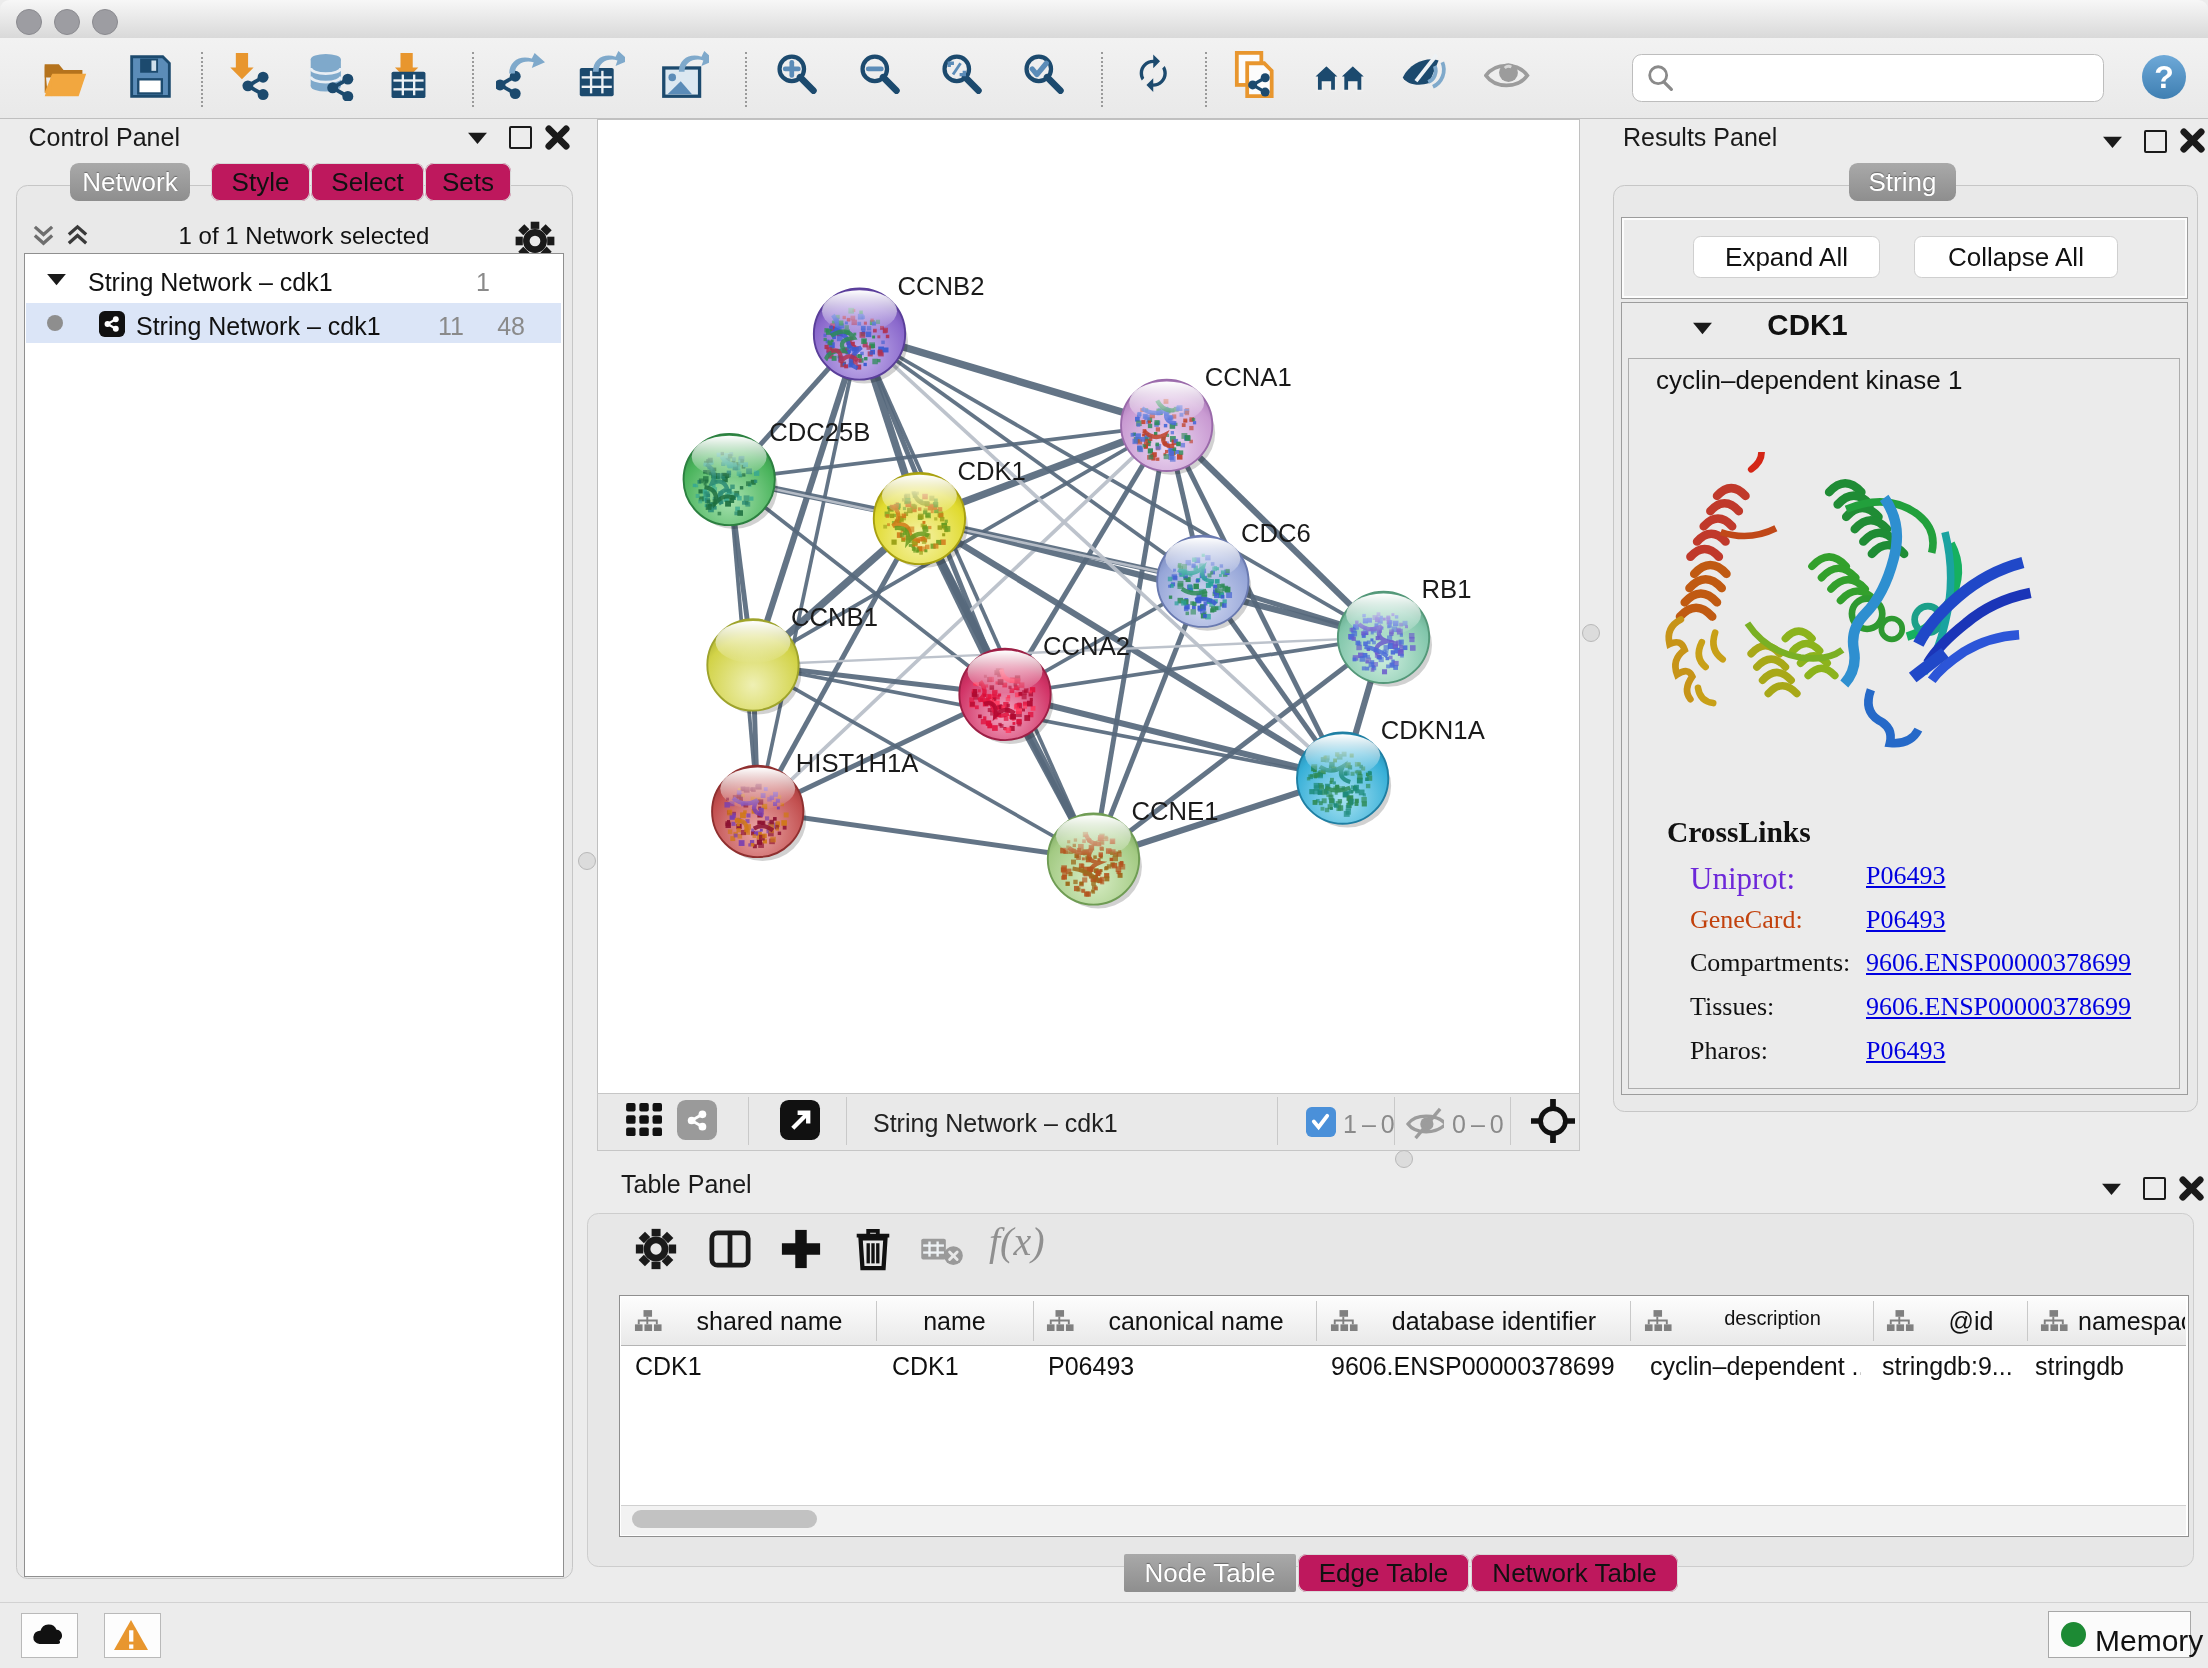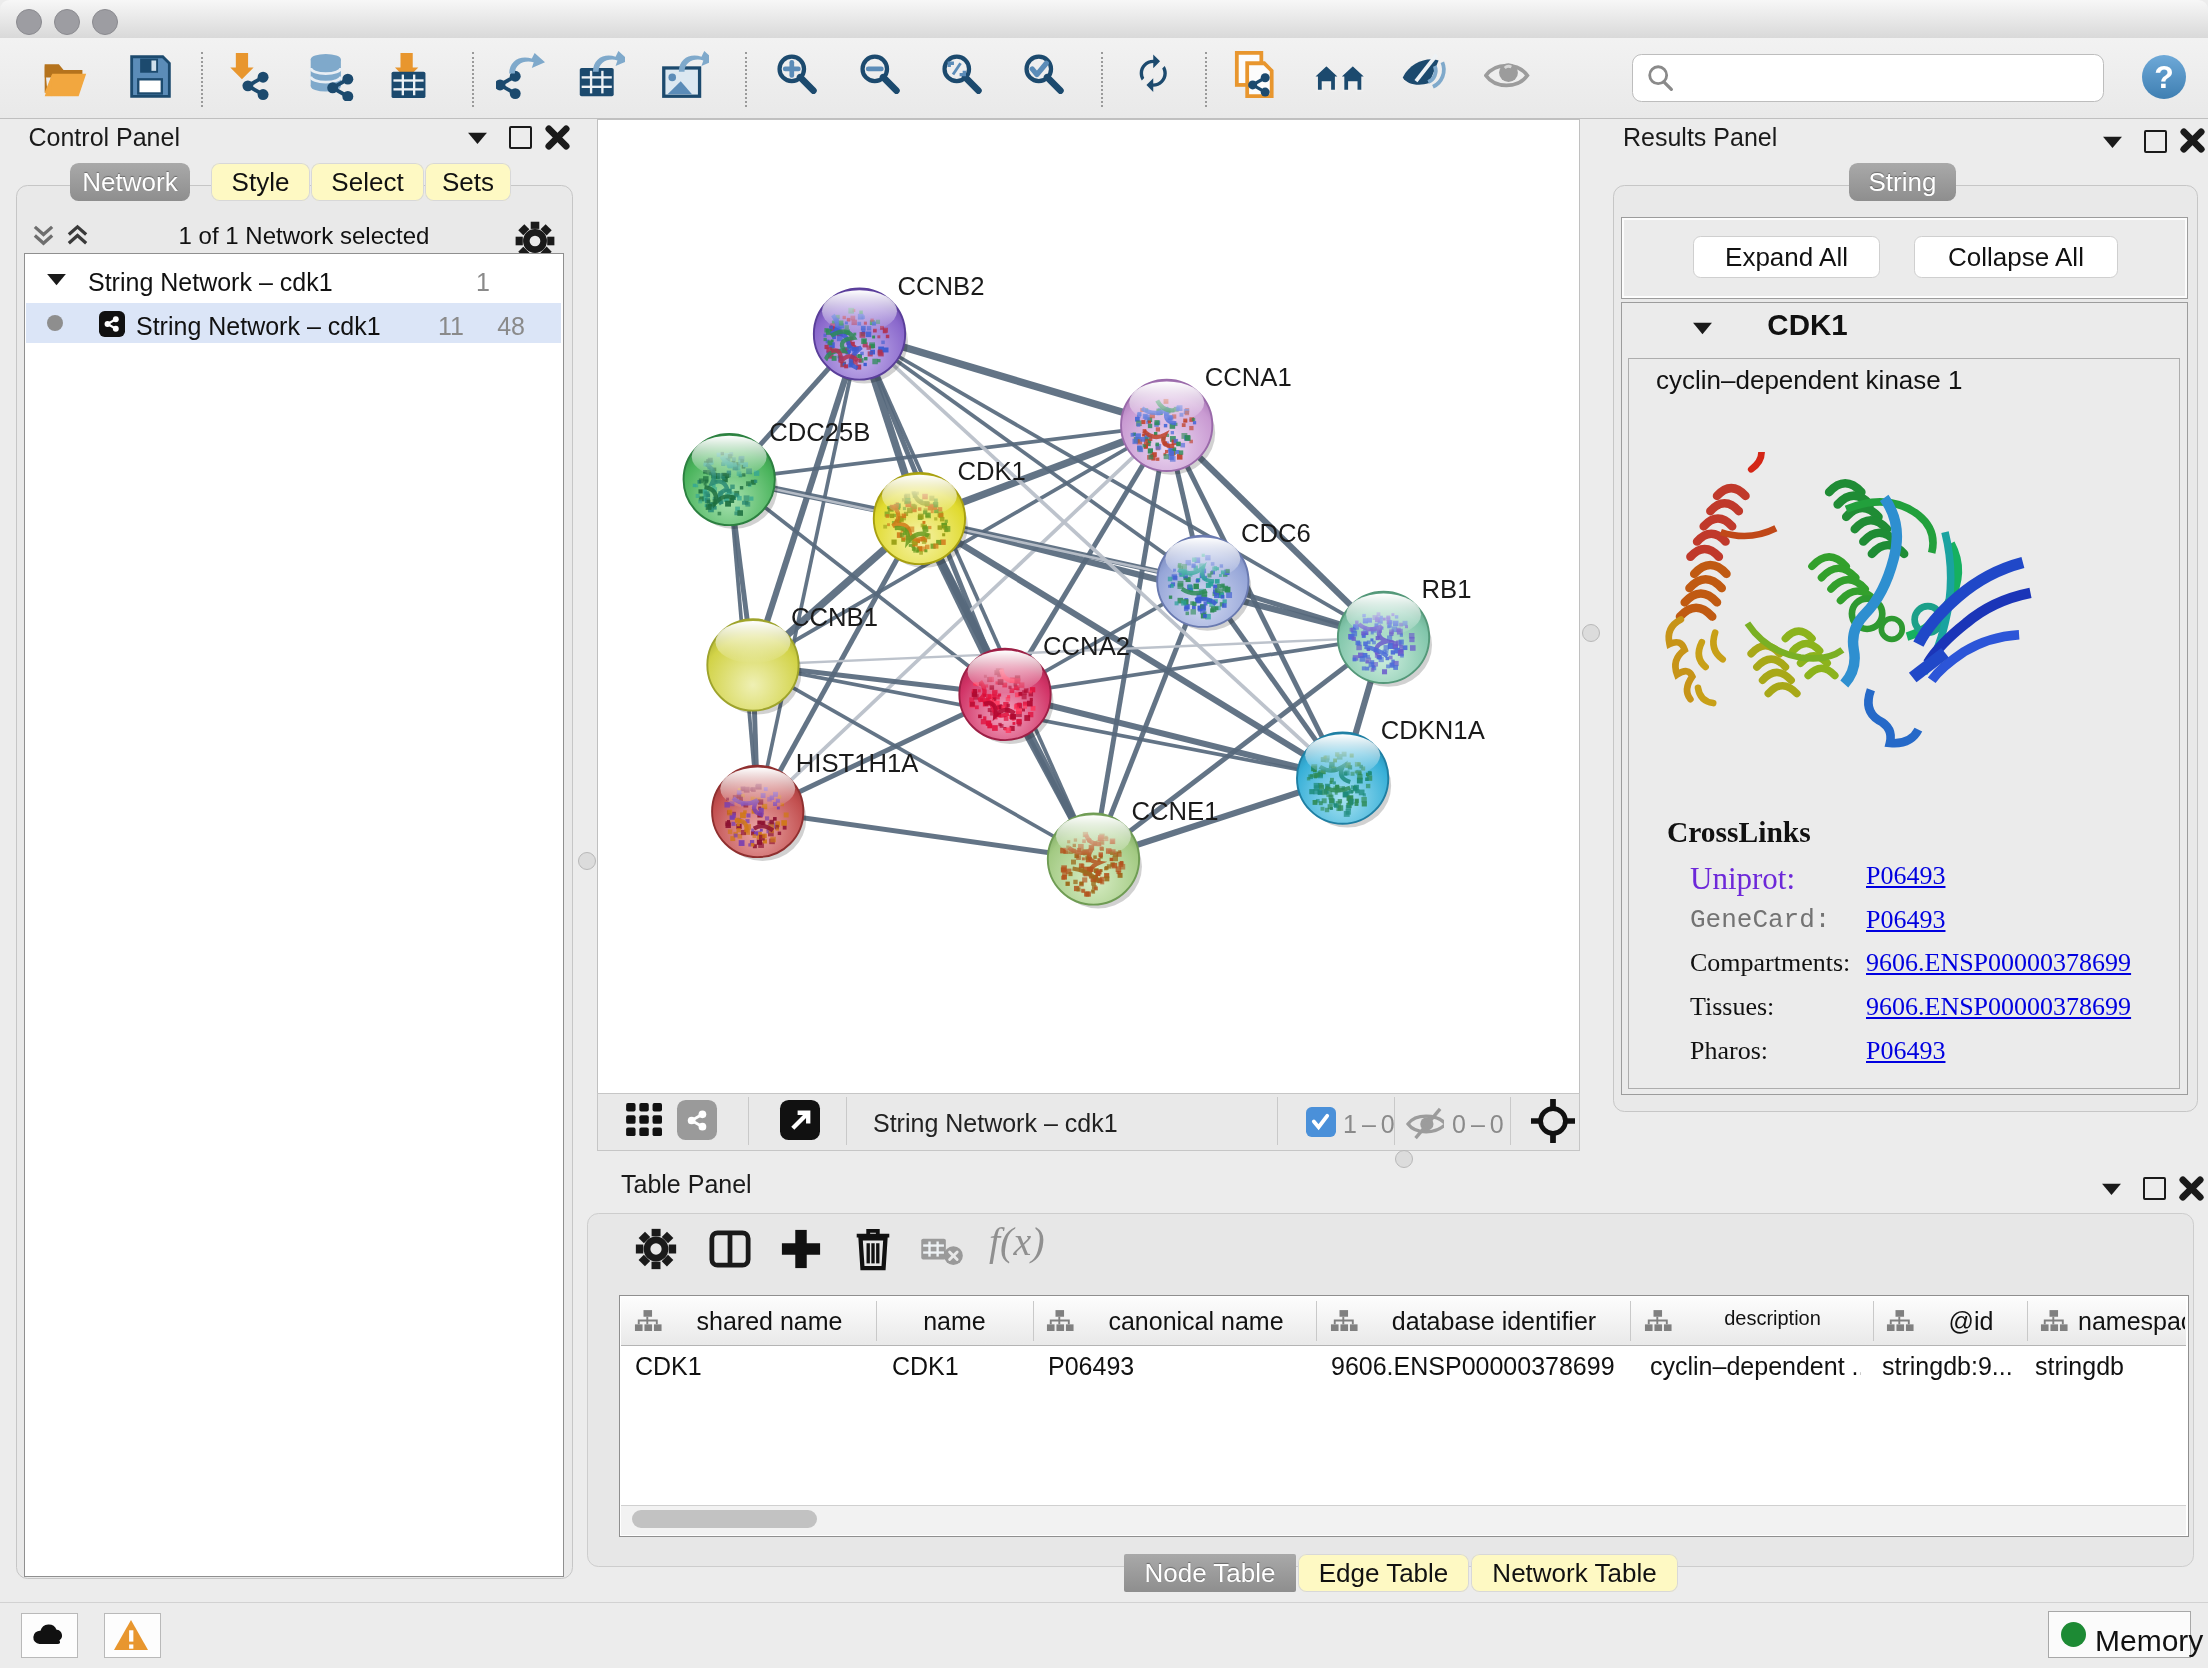--- a/index.html
+++ b/index.html
@@ -2,21 +2,21 @@
 <html style="font-size:15px"><head><meta charset="utf-8"><style>
 html,body{margin:0;padding:0;}
 body{width:2208px;height:1668px;position:relative;overflow:hidden;
   font-family:"Liberation Sans",sans-serif;background:#ececec;}
 .abs{position:absolute;}
 .panel-title{font-size:25px;color:#1a1a1a;}
 .tab{position:absolute;height:38px;border-radius:8.6px;font-size:26px;z-index:5;
   display:flex;align-items:center;justify-content:center;}
 .tab.on{background:linear-gradient(#a9a9a9,#8e8e8e);color:#fff;
   text-shadow:0 -1px 1px rgba(0,0,0,.35);}
-.tab.off{background:#fef9c3;color:#111;box-shadow:0 0 0 1px #d8d8d8 inset;}
+.tab.off{background:#be185d;color:#111;box-shadow:0 0 0 1px #d8d8d8 inset;}
 svg{display:block;}
 </style></head><body>
 
 <div class="abs" style="left:0;top:0;width:2208px;height:38px;
  background:linear-gradient(#f7f7f7,#d9d9d9);border-bottom:1.9px solid #acacac;
  border-radius:9.5px 9.5px 0 0;">
  <div class="abs" style="left:16px;top:8.6px;width:24px;height:24px;border-radius:50%;background:#9d9da2;border:1px solid #8a8a8f;"></div>
  <div class="abs" style="left:54px;top:8.6px;width:24px;height:24px;border-radius:50%;background:#9d9da2;border:1px solid #8a8a8f;"></div>
  <div class="abs" style="left:92px;top:8.6px;width:24px;height:24px;border-radius:50%;background:#9d9da2;border:1px solid #8a8a8f;"></div>
 </div>
@@ -1741,21 +1741,21 @@
     <path d="M236,48 q20,28 10,64 q-10,38 -30,58 q-16,16 -12,38 q4,20 -10,36" fill="none" stroke="#2e8fd0" stroke-width="11"></path>
     <path d="M222,250 q-8,22 8,32 q16,8 12,24 q22,2 30,-14" fill="none" stroke="#2569c8" stroke-width="9"></path>
     <path d="M382,116 q-38,10 -68,36 q-30,26 -42,50" fill="none" stroke="#2048c8" stroke-width="12"></path>
     <path d="M390,148 q-40,8 -68,32 q-28,22 -40,42" fill="none" stroke="#1b35b8" stroke-width="11"></path>
     <path d="M378,192 q-32,2 -58,18 q-24,16 -34,30" fill="none" stroke="#2c55d8" stroke-width="10"></path>
     <path d="M262,232 L296,206 l8,10 -34,26 z" fill="#2048c8"></path>
   </svg>
 <div class="abs" style="left:1667px;top:816px;font-family:'Liberation Serif',serif;font-size:29.5px;font-weight:bold;color:#111;">CrossLinks</div>
 <div class="abs" style="left:1690px;top:861px;font-family:'Liberation Serif',serif;font-size:31px;color:#6d28d9;">Uniprot:</div>
 <div class="abs" style="left:1866px;top:861px;font-family:'Liberation Serif',serif;font-size:26px;color:#0000e0;text-decoration:underline;">P06493</div>
-<div class="abs" style="left:1690px;top:905px;font-family:Liberation Mono, monospace;font-size:26px;color:#737373;">GeneCard:</div>
+<div class="abs" style="left:1690px;top:905px;font-family:Liberation Serif, serif;font-size:26px;color:#c2410c;">GeneCard:</div>
 <div class="abs" style="left:1866px;top:905px;font-family:'Liberation Serif',serif;font-size:26px;color:#0000e0;text-decoration:underline;">P06493</div>
 <div class="abs" style="left:1690px;top:948px;font-family:'Liberation Serif',serif;font-size:26px;color:#111;text-align:center;">Compartments:</div>
 <div class="abs" style="left:1866px;top:948px;font-family:'Liberation Serif',serif;font-size:26px;color:#0000e0;text-decoration:underline;">9606.ENSP00000378699</div>
 <div class="abs" style="left:1690px;top:992px;font-family:'Liberation Serif',serif;font-size:26px;color:#111;">Tissues:</div>
 <div class="abs" style="left:1866px;top:992px;font-family:'Liberation Serif',serif;font-size:26px;color:#0000e0;text-decoration:underline;">9606.ENSP00000378699</div>
 <div class="abs" style="left:1690px;top:1036px;font-family:'Liberation Serif',serif;font-size:26px;color:#111;">Pharos:</div>
 <div class="abs" style="left:1866px;top:1036px;font-family:'Liberation Serif',serif;font-size:26px;color:#0000e0;text-decoration:underline;">P06493</div>
 <div class="abs panel-title" style="left:621px;top:1170px;">Table Panel</div>
 <svg class="abs" style="left:2100px;top:1180px" width="23" height="17" viewBox="0 0 24 18">
     <path d="M2,4 h20 l-10,12 z" fill="#1a1a1a"></path>

